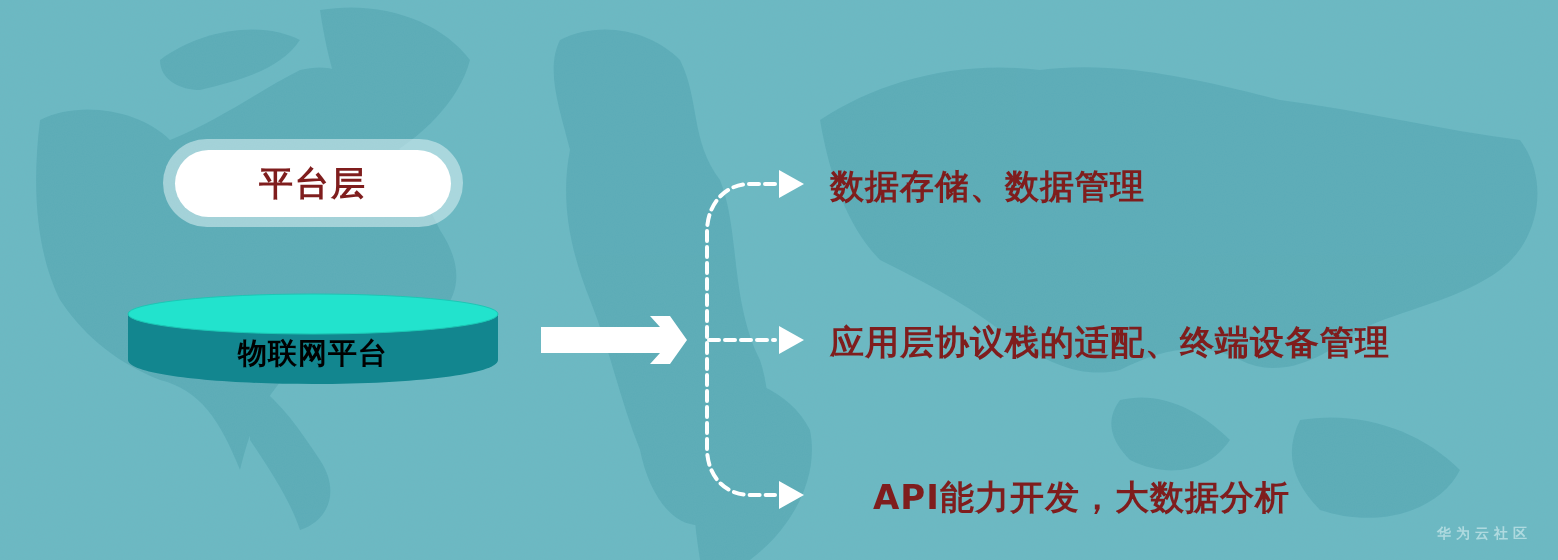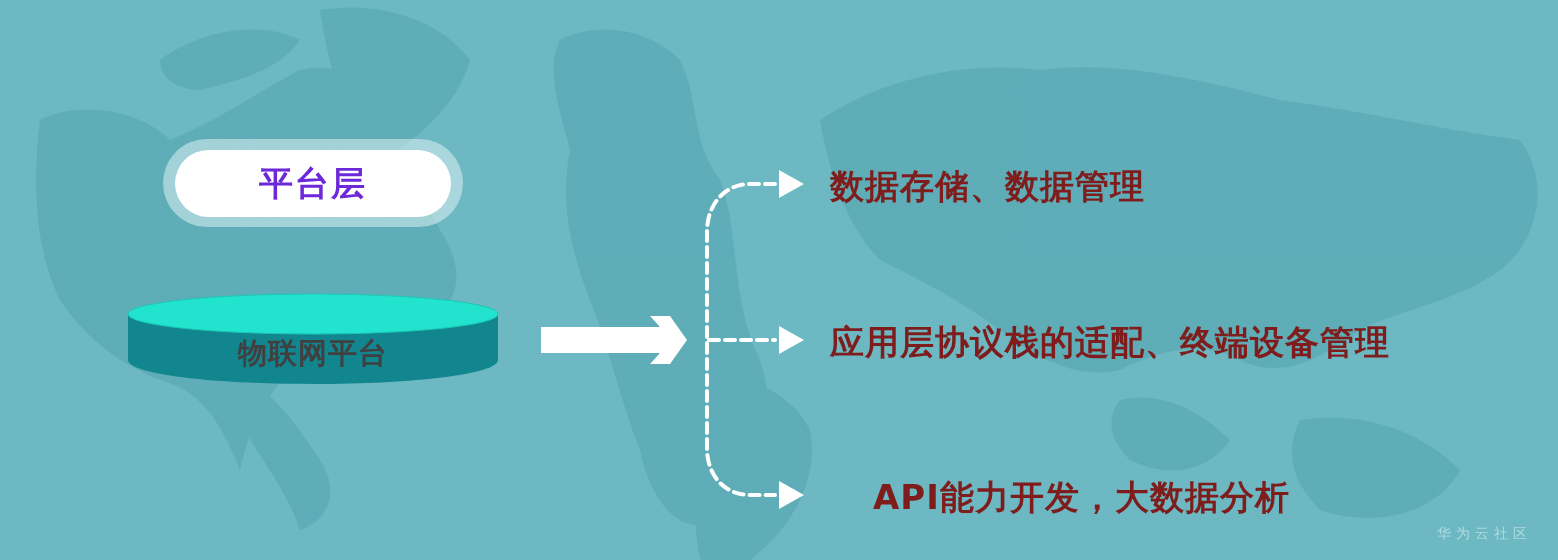--- a/index.html
+++ b/index.html
@@ -10,36 +10,36 @@
   }
   .bg-map { position: absolute; left: 0; top: 0; width: 1558px; height: 560px; }
   .pill-outer {
     position: absolute; left: 163px; top: 139px; width: 300px; height: 88px;
     border-radius: 44px; background: rgba(220,240,244,0.55);
   }
   .pill-inner {
     position: absolute; left: 175px; top: 150px; width: 276px; height: 67px;
     border-radius: 34px; background: #ffffff;
     display: flex; align-items: center; justify-content: center;
-    font-size: 34px; font-weight: bold; color: #6d28d9; letter-spacing: 2px;
+    font-size: 34px; font-weight: bold; color: #7f1d1d; letter-spacing: 2px;
   }
   .disc { position: absolute; left: 126px; top: 292px; width: 374px; height: 95px; }
   .disc-label {
     position: absolute; left: 126px; top: 334px; width: 374px; height: 40px;
     display: flex; align-items: center; justify-content: center;
-    color: #404040; font-size: 29px; font-weight: bold; letter-spacing: 1px;
+    color: #000000; font-size: 29px; font-weight: bold; letter-spacing: 1px;
   }
   .flow { position: absolute; left: 0; top: 0; width: 1558px; height: 560px; }
   .item-text {
     position: absolute; left: 830px; color: #7f1d1d;
     font-size: 34px; font-weight: bold; white-space: nowrap; letter-spacing: 1px;
   }
   .watermark {
     position: absolute; left: 1437px; top: 525px; color: rgba(230,245,248,0.55);
-    font-size: 14px; letter-spacing: 5px;
+    font-size: 14px; letter-spacing: 5px; font-weight: bold;
   }
 </style>
 </head>
 <body>
 
 <svg class="bg-map" viewBox="0 0 1558 560" preserveAspectRatio="none">
   <defs>
     <filter id="grain" x="0" y="0" width="100%" height="100%">
       <feTurbulence type="fractalNoise" baseFrequency="0.9" numOctaves="2" seed="3" result="n"></feTurbulence>
       <feColorMatrix type="matrix" values="0 0 0 0 0.2  0 0 0 0 0.45  0 0 0 0 0.5  0 0 0 0.18 0"></feColorMatrix>

